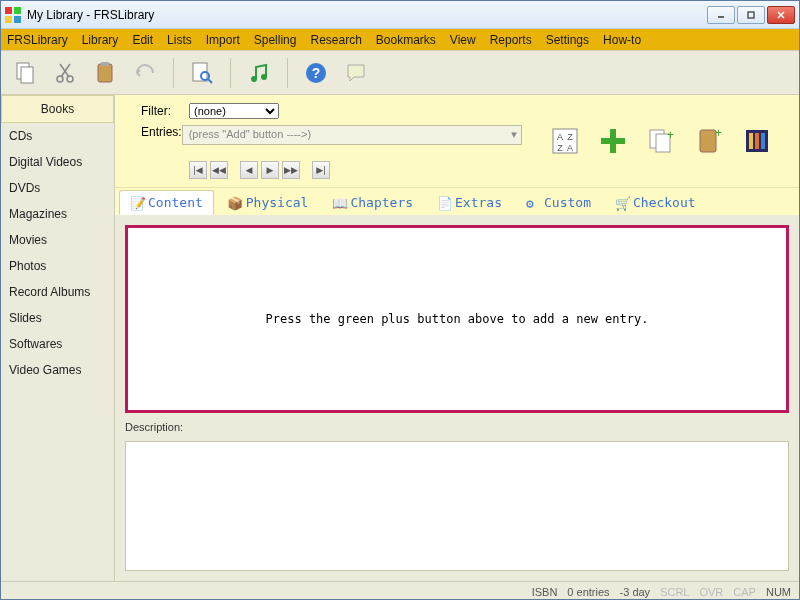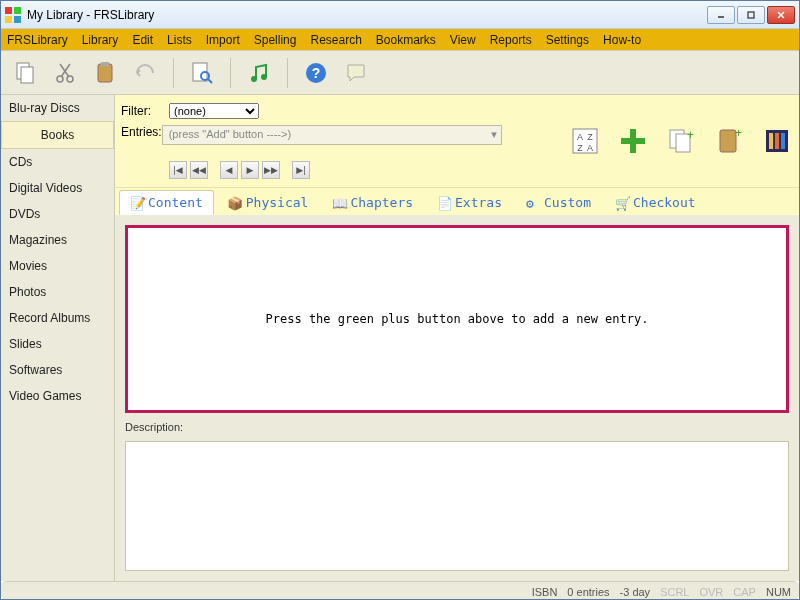--- a/index.html
+++ b/index.html
@@ -13,40 +13,40 @@
 .menubar { height: 22px; background: #eab308; display: flex; align-items: center; padding: 0 6px; gap: 14px; border-bottom: 1px solid #d0cdb8; color: #1a1a1a; }
 .menubar span { cursor: default; }
 .toolbar { height: 44px; background: #eceadb; display: flex; align-items: center; padding: 0 8px; gap: 8px; border-bottom: 1px solid #cfccb8; }
 .tb-sep { width: 1px; height: 30px; background: #c9c6b0; margin: 0 4px; }
 .tb-btn { width: 32px; height: 32px; display: flex; align-items: center; justify-content: center; }
 .main { display: flex; height: calc(600px - 28px - 22px - 44px - 20px); }
 .sidebar { width: 114px; background: #eceadb; border-right: 1px solid #cfccb8; }
 .sidebar div { padding: 6px 8px; cursor: default; color: #222; }
 .sidebar div.selected { background: #f7f4cf; border: 1px solid #d6d29b; text-align: center; }
 .content { flex: 1; display: flex; flex-direction: column; }
-.filterbar { background: #fdfac4; padding: 8px 6px; border-bottom: 1px solid #e5e2b0; }
+.filterbar { background: #fdfac4; padding: 8px 26px; border-bottom: 1px solid #e5e2b0; }
 .filterrow { display: flex; align-items: center; gap: 8px; margin-bottom: 6px; }
 .filterrow label { width: 40px; }
 select.filter-sel { width: 90px; height: 16px; font-size: 11px; }
 .entries-row { display: flex; align-items: flex-start; gap: 0; }
 .entries-row .combo { flex: 1; max-width: 340px; height: 20px; border: 1px solid #bdbba0; background: #f4f2e2; color: #888; font-size: 11px; padding: 2px 6px; position: relative; }
 .combo::after { content: "▾"; position: absolute; right: 4px; top: 2px; color: #888; }
 .navbtns { display: flex; gap: 3px; margin-top: 4px; margin-left: 48px; }
 .navbtn { width: 18px; height: 18px; background: linear-gradient(#fafafa,#e0e0e0); border: 1px solid #bbb; display: flex; align-items: center; justify-content: center; font-size: 9px; color: #555; }
 .rightbtns { display: flex; gap: 16px; align-items: center; margin-left: auto; }
 .bigbtn { width: 32px; height: 32px; display: flex; align-items: center; justify-content: center; }
 .tabs { display: flex; background: #fdfac4; padding: 2px 4px 0 4px; gap: 4px; }
 .tab { display: flex; align-items: center; gap: 4px; padding: 4px 10px; font-family: "Consolas", monospace; font-size: 13px; color: #3d73d1; cursor: default; }
 .tab.active { background: #fff; border: 1px solid #d6d29b; border-bottom: 1px solid #fff; border-radius: 3px 3px 0 0; }
 .tab-icon { width: 14px; height: 14px; }
 .workarea { flex: 1; background: #eceadb; padding: 10px; display: flex; flex-direction: column; gap: 8px; }
 .panel { background: #fff; border: 3px solid #be185d; flex: 1; display: flex; align-items: center; justify-content: center; font-family: "Consolas", monospace; font-size: 12px; color: #000; }
 .desc-label { font-size: 11px; color: #333; }
 .desc-box { background: #fff; border: 1px solid #c8c5ae; height: 130px; }
-.statusbar { height: 20px; background: #eceadb; border-top: 1px solid #cfccb8; display: flex; align-items: center; justify-content: flex-end; padding: 0 8px; gap: 10px; font-size: 11px; color: #555; border-radius: 6px; }
+.statusbar { height: 20px; background: #eceadb; border-top: 1px solid #cfccb8; display: flex; align-items: center; justify-content: flex-end; padding: 0 8px; gap: 10px; font-size: 11px; color: #555; }
 .statusbar .dim { color: #bbb; }
 </style>
 </head>
 <body>
 
 <div class="titlebar">
   <span class="titlebar-icon">
     <svg viewBox="0 0 16 16">
         <rect x="0" y="0" width="7" height="7" fill="#e33"></rect>
         <rect x="9" y="0" width="7" height="7" fill="#3c3"></rect>
@@ -142,21 +142,20 @@
     </div>
   <div class="tb-btn">
       <svg width="24" height="24">
         <path d="M4 4 h16 v12 h-10 l-4 4 v-4 h-2 z" fill="#f0f0d0" stroke="#aaa"></path>
       </svg>
     </div>
 </div>
 
 <div class="main">
   <div class="sidebar">
-    <div>Blu-ray Discs</div>
     <div class="selected">Books</div>
     <div>CDs</div>
     <div>Digital Videos</div>
     <div>DVDs</div>
     <div>Magazines</div>
     <div>Movies</div>
     <div>Photos</div>
     <div>Record Albums</div>
     <div>Slides</div>
     <div>Softwares</div>

